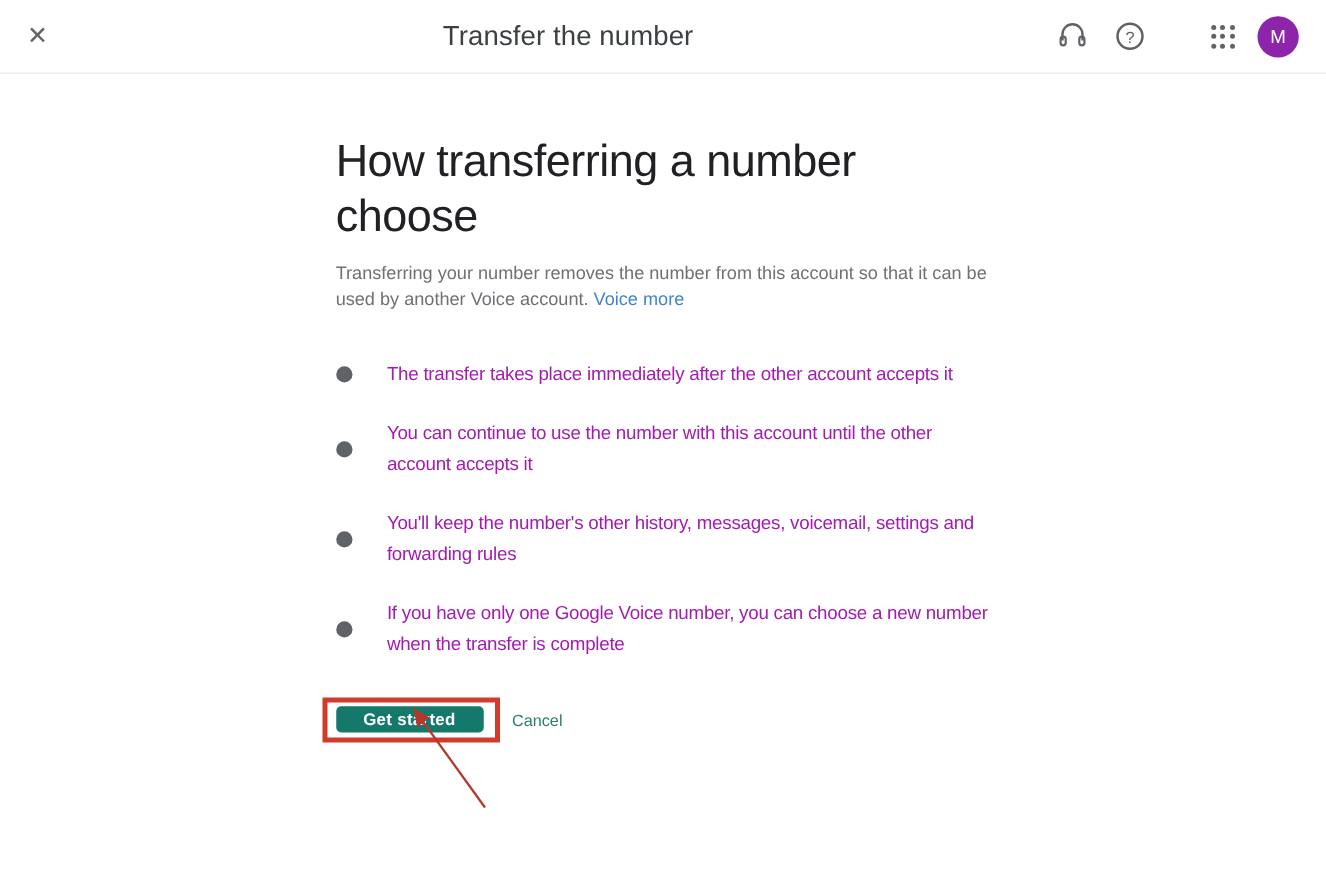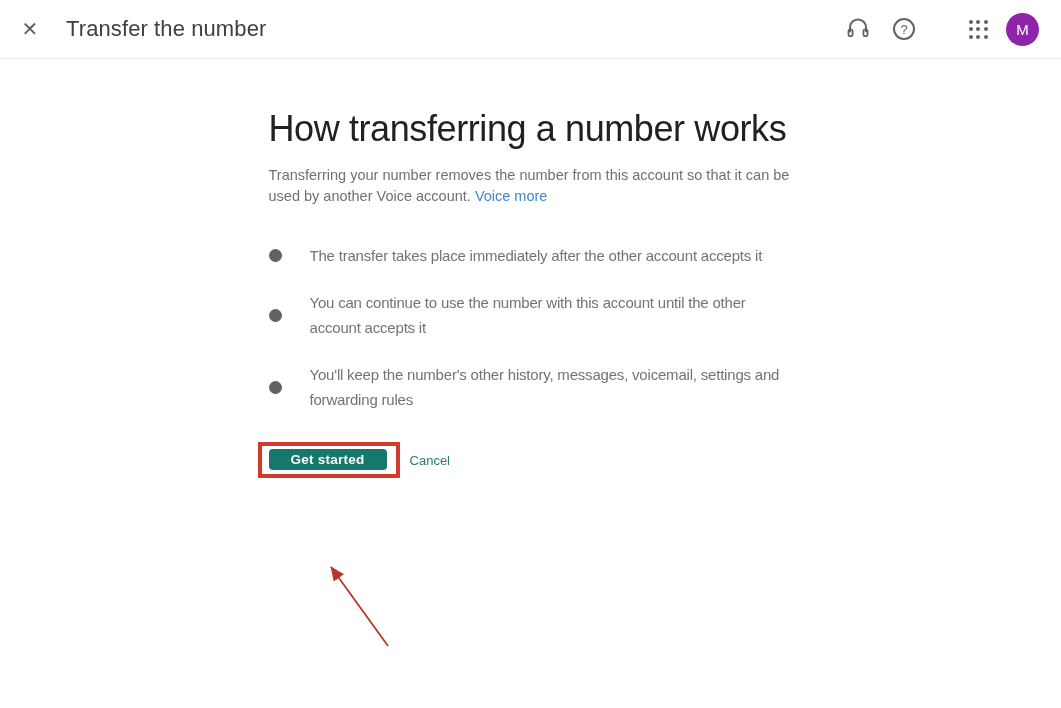--- a/index.html
+++ b/index.html
@@ -31,20 +31,21 @@
     line-height: 1;
     border: none; background: transparent; padding: 0;
   }
   .topbar-title {
     margin-left: 22px;
     font-size: 22px;
     color: #3c4043;
     letter-spacing: 0.1px;
     flex: 1;
     white-space: nowrap;
+    text-align: center;
   }
   .icon-btn {
     width: 30px; height: 30px;
     display: flex; align-items: center; justify-content: center;
     cursor: pointer;
     border: none; background: transparent; padding: 0;
   }
   .icon-btn.headset { margin-right: 16px; }
   .icon-btn.help    { margin-right: 44px; }
   .icon-btn.apps    { margin-right: 13px; }
@@ -108,21 +109,21 @@
     width: 13px; height: 13px;
     border-radius: 50%;
     background: #5f6368;
     flex-shrink: 0;
     margin-right: 28px;
   }
   .bullet-text {
     font-size: 15px;
     letter-spacing: -0.2px;
     line-height: 25px;
-    color: #737373;
+    color: #a21caf;
     max-width: 482px;
   }
 
   
   .actions {
     margin-top: 30px;
     display: flex;
     align-items: center;
   }
   .annotation-box {
@@ -199,39 +200,43 @@
         <i></i>
     </span>
   </button>
 
   <button class="avatar">
     <span>M</span>
   </button>
 </header>
 
 <main class="main">
-  <h1 class="heading">How transferring a number works</h1>
+  <h1 class="heading">How transferring a number choose</h1>
 
   <p class="intro">
     <span>Transferring your number removes the number from this account so that it can be used by another Voice account.</span>
     <a class="learn-more">Voice more</a>
   </p>
 
   <ul class="bullets">
     <li class="bullet-item">
       <span class="bullet-dot"></span>
       <span class="bullet-text">The transfer takes place immediately after the other account accepts it</span>
     </li>
     <li class="bullet-item">
       <span class="bullet-dot"></span>
       <span class="bullet-text">You can continue to use the number with this account until the other account accepts it</span>
     </li>
     <li class="bullet-item">
       <span class="bullet-dot"></span>
       <span class="bullet-text">You'll keep the number's other history, messages, voicemail, settings and forwarding rules</span>
+    </li>
+    <li class="bullet-item">
+      <span class="bullet-dot"></span>
+      <span class="bullet-text">If you have only one Google Voice number, you can choose a new number when the transfer is complete</span>
     </li>
   </ul>
 
   <div class="actions">
     <span class="annotation-box">
       <button class="get-started-btn">Get started</button>
     </span>
     <a class="cancel-link">Cancel</a>
   </div>
 </main>

